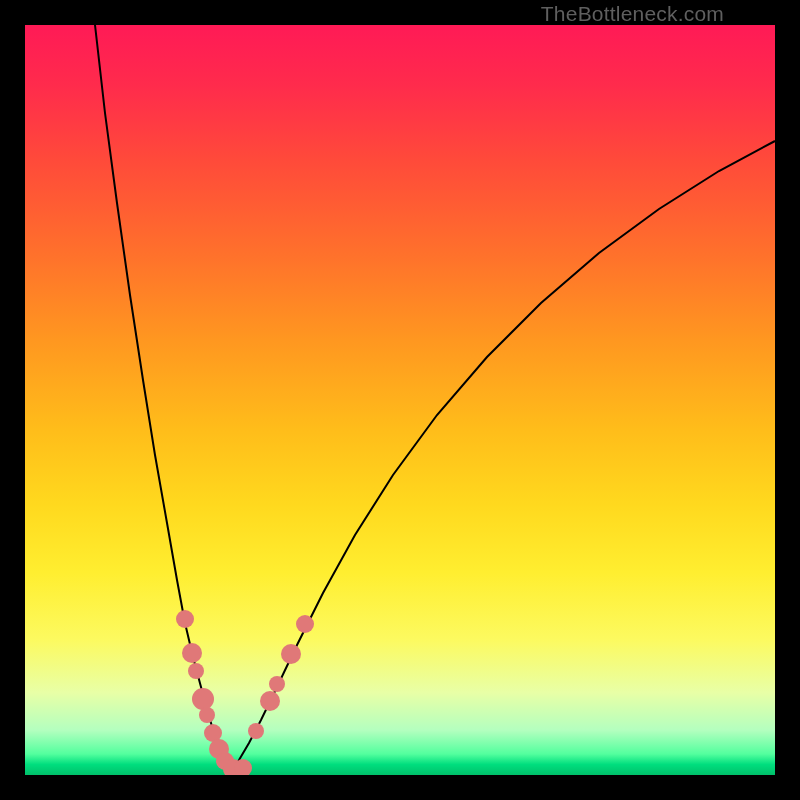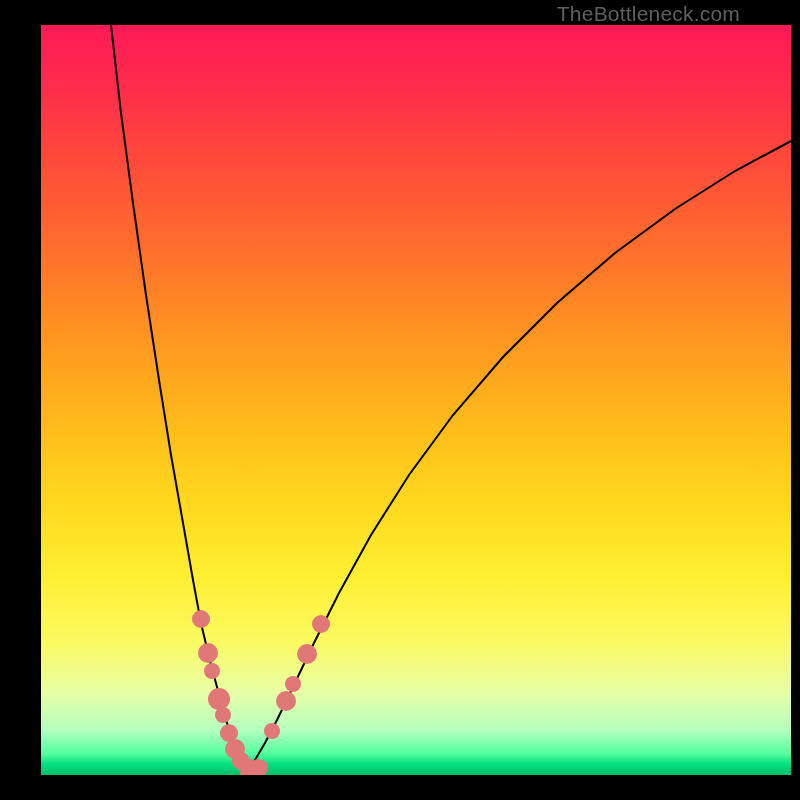--- a/index.html
+++ b/index.html
@@ -6,21 +6,21 @@
     margin: 0;
     padding: 0;
     width: 800px;
     height: 800px;
     overflow: hidden;
     background: #000;
     font-family: Arial, Helvetica, sans-serif;
   }
   .frame {
     position: absolute;
-    top: 0; left: 16px;
+    top: 0; left: 0;
     width: 732px;
     height: 800px;
     background: #000;
   }
   .plot-area {
     position: absolute;
     top: 25px;
     left: 25px;
     width: 750px;
     height: 750px;

